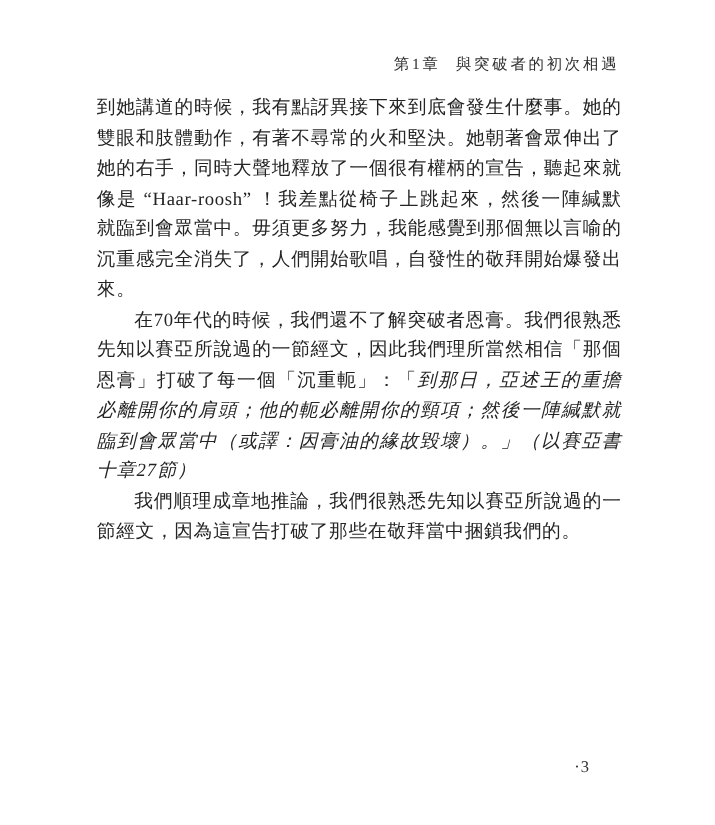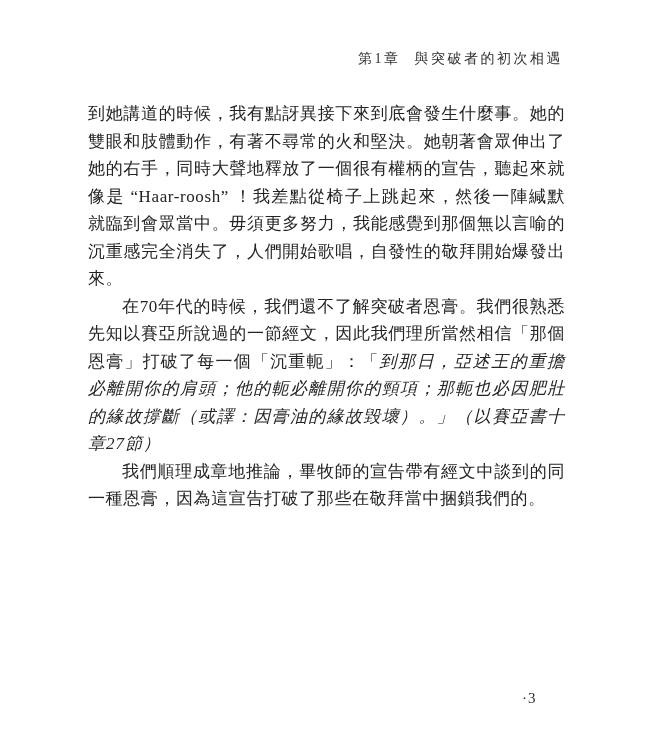--- a/index.html
+++ b/index.html
@@ -24,21 +24,21 @@
     font-size: 14px;
     letter-spacing: 2.5px;
     color: #2e2e2e;
     white-space: nowrap;
   }
   .running-head .chapter-title {
     margin-left: 14px;
   }
   .page-body {
     position: absolute;
-    top: 100px;
+    top: 84px;
     left: 88px;
     width: 477px;
     font-size: 17px;
     line-height: 27.5px;
     text-align: justify;
     letter-spacing: 0.6px;
   }
   .para {
     margin: 0;
     padding: 0;
@@ -67,19 +67,19 @@
 
 <div class="page">
 
   <div class="running-head">
     <span class="chapter-label">第1章</span><span class="chapter-title">與突破者的初次相遇</span>
   </div>
 
   <div class="page-body">
 
   <p class="para"><span class="run">到她講道的時候，我有點訝異接下來到底會發生什麼事。她的雙眼和肢體動作，有著不尋常的火和堅決。她朝著會眾伸出了她的右手，同時大聲地釋放了一個很有權柄的宣告，聽起來就像是 “Haar-roosh” ！我差點從椅子上跳起來，然後一陣緘默就臨到會眾當中。毋須更多努力，我能感覺到那個無以言喻的沉重感完全消失了，人們開始歌唱，自發性的敬拜開始爆發出來。</span></p>
-      <p class="para indent"><span class="run">在70年代的時候，我們還不了解突破者恩膏。我們很熟悉先知以賽亞所說過的一節經文，因此我們理所當然相信「那個恩膏」打破了每一個「沉重軛」：「</span><span class="run kai">到那日，亞述王的重擔必離開你的肩頭；他的軛必離開你的頸項；那軛也必因肥壯的緣故撐斷（或譯：因膏油的緣故毀壞）。」（以賽亞書十章27節）</span></p>
-      <p class="para indent"><span class="run">我們順理成章地推論，畢牧師的宣告帶有經文中談到的同一種恩膏，因為這宣告打破了那些在敬拜當中捆鎖我們的。</span></p>
+      <p class="para indent"><span class="run">在70年代的時候，我們還不了解突破者恩膏。我們很熟悉先知以賽亞所說過的一節經文，因此我們理所當然相信「那個恩膏」打破了每一個「沉重軛」：「</span><span class="run kai">到那日，亞述王的重擔必離開你的肩頭；他的軛必離開你的頸項；然後一陣緘默就臨到會眾當中（或譯：因膏油的緣故毀壞）。」（以賽亞書十章27節）</span></p>
+      <p class="para indent"><span class="run">我們順理成章地推論，我們很熟悉先知以賽亞所說過的一節經文，因為這宣告打破了那些在敬拜當中捆鎖我們的。</span></p>
     </div>
 
   <div class="page-number">·3</div>
 
 </div>
 
 </body></html>

